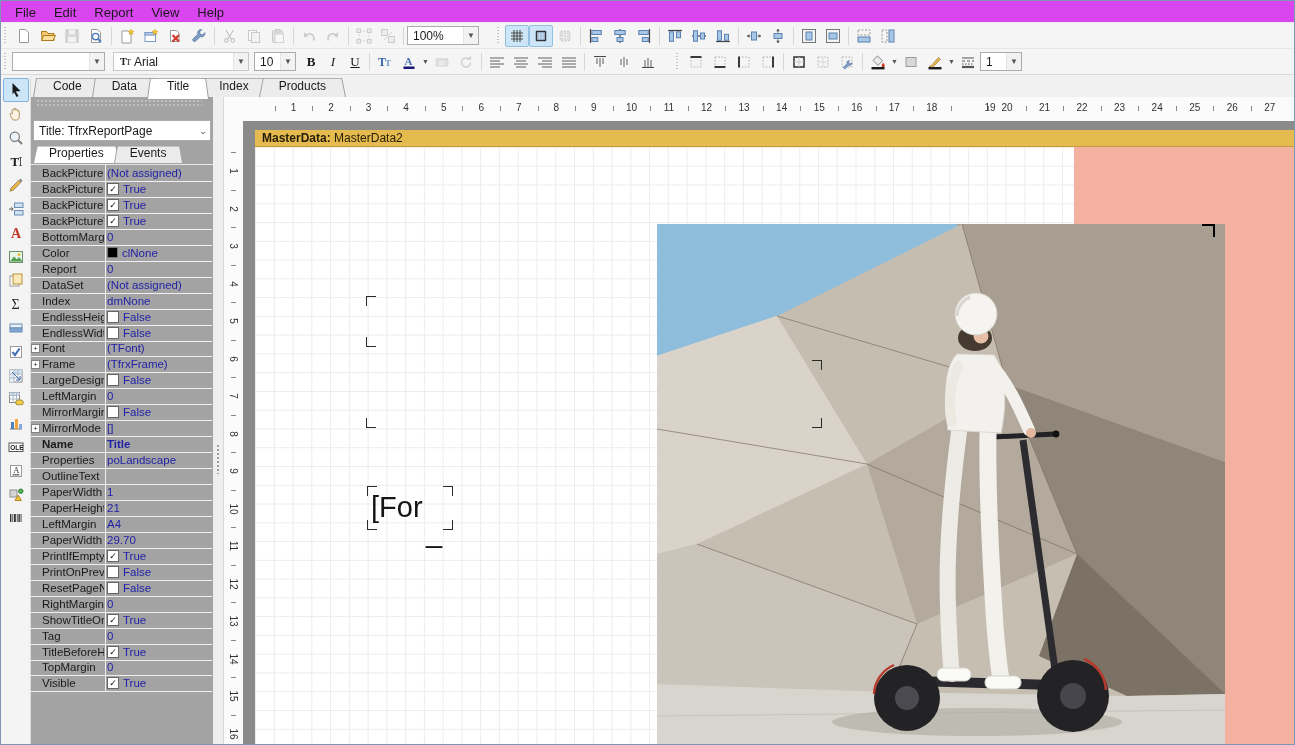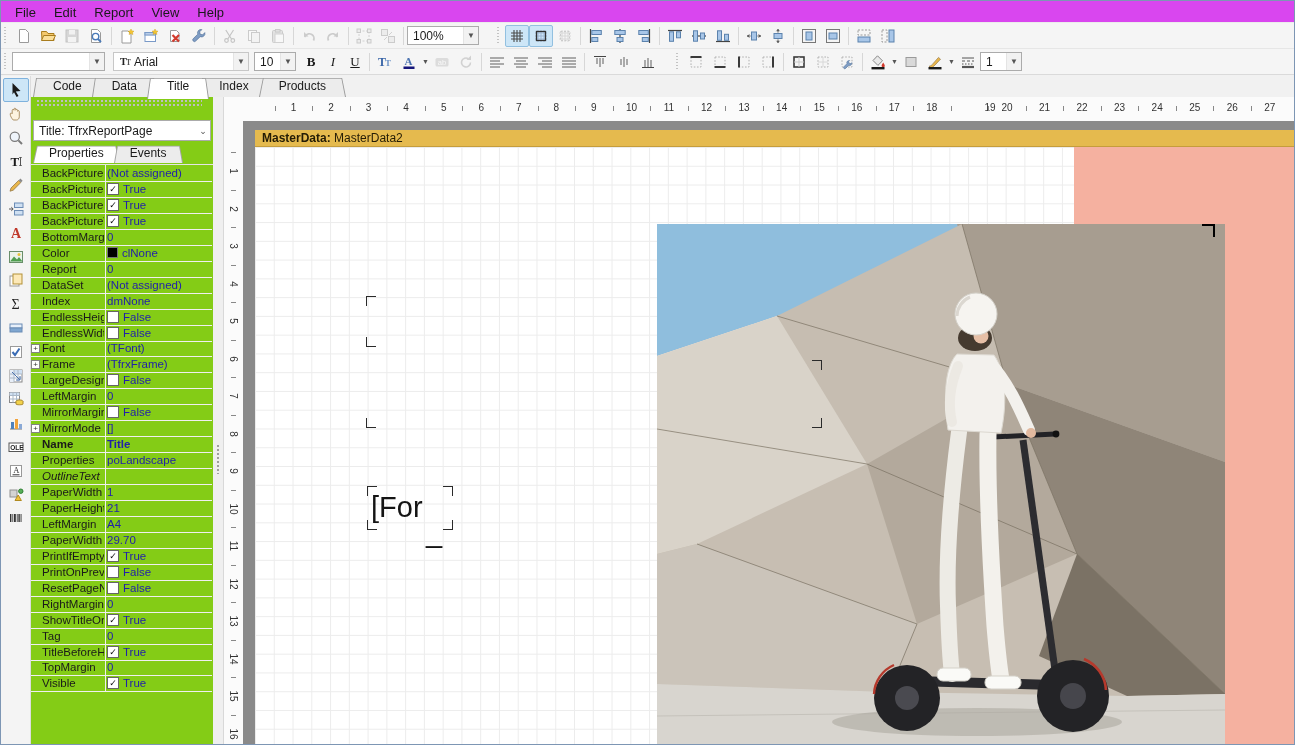--- a/index.html
+++ b/index.html
@@ -37,21 +37,21 @@
   .tab span{position:relative;z-index:1}
   .tab.active{z-index:2}
   .tab.active::before{background:#fff;height:22px}
 
   
   #leftcol{left:0;top:76px;width:30px;height:669px;background:#f4f4f4;border-right:1px solid #ddd;z-index:5}
   .lic{position:absolute;left:3px;width:24px;height:22px;display:flex;align-items:center;justify-content:center;border:1px solid transparent;border-radius:2px}
   .lic.on{background:#cde6f7;border-color:#7fb2dd}
 
   
-  #inspector{left:30px;top:97px;width:221px;height:648px;background:#84cc16;border-right:1px solid #cdcdcd;box-sizing:border-box}
+  #inspector{left:30px;top:97px;width:221px;height:648px;background:#a3a3a3;border-right:1px solid #cdcdcd;box-sizing:border-box}
   #insp-grip{position:absolute;left:6px;top:2px;width:166px;height:7px;background:radial-gradient(#bfbfbf 32%,transparent 36%);background-size:4px 4px}
   #dock-ic{position:absolute;right:4px;top:0;width:14px;height:13px}
   #insp-select{position:absolute;left:3px;top:23px;width:178px;height:21px}
   #insp-tabs{position:absolute;left:6px;top:47px;display:flex;height:19px}
   .itab{position:relative;height:19px;line-height:19px;padding:0 10px;margin:0 3px;font-size:12px}
   .itab::before{content:'';position:absolute;inset:0 -6px;background:#ececec;border:1px solid #a5a5a5;border-bottom:none;transform:perspective(6px) rotateX(1.8deg);transform-origin:bottom}
   .itab span{position:relative;z-index:1}
   .itab.active::before{background:#fff}
   #insp-search{position:absolute;right:3px;top:46px;width:20px;height:20px}
   #pgrid{position:absolute;left:0;top:67px;width:182px;border-top:1px solid #e5e5e5}
@@ -827,21 +827,21 @@
           <span>Title</span>
         </div>
       </div>
       <div class="prow" style="top: 287.1px;">
         <div class="pdiv"></div>
         <div class="pname">Properties</div>
         <div class="pval">
           <span>poLandscape</span>
         </div>
       </div>
-      <div class="prow" style="top: 303.05px; font-style: italic;">
+      <div class="prow" style="top: 303.05px;">
         <div class="pdiv"></div>
         <div class="pname">OutlineText</div>
         <div class="pval">
           <span></span>
         </div>
       </div>
       <div class="prow" style="top: 319px;">
         <div class="pdiv"></div>
         <div class="pname">PaperWidth</div>
         <div class="pval">

